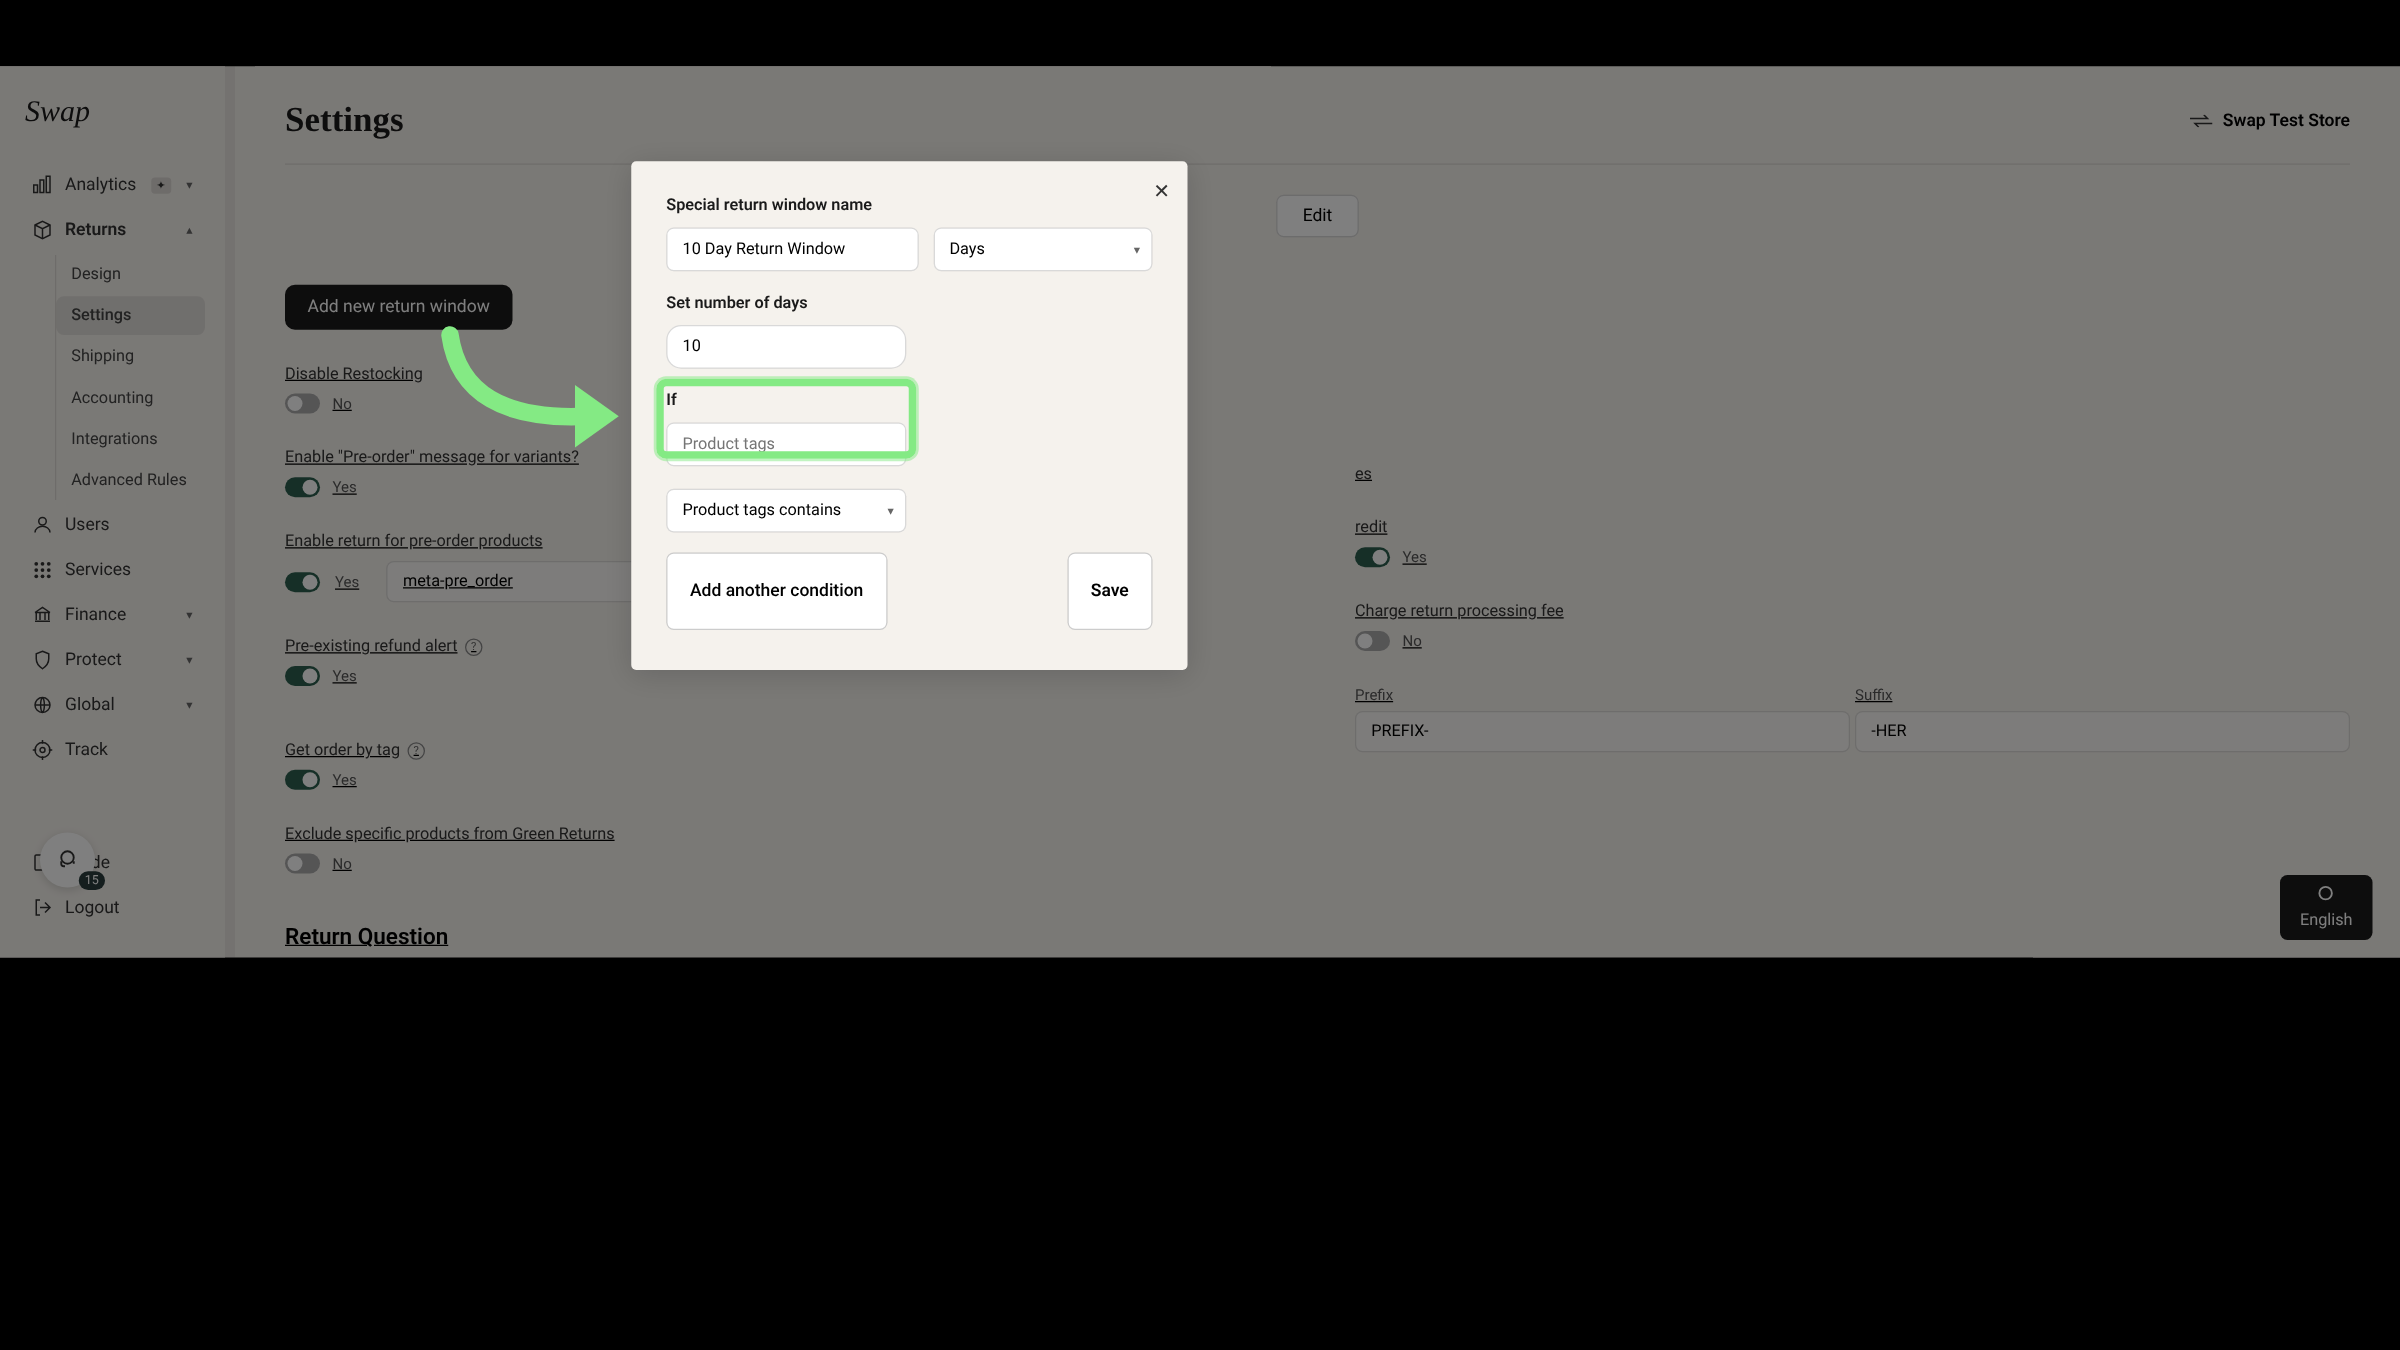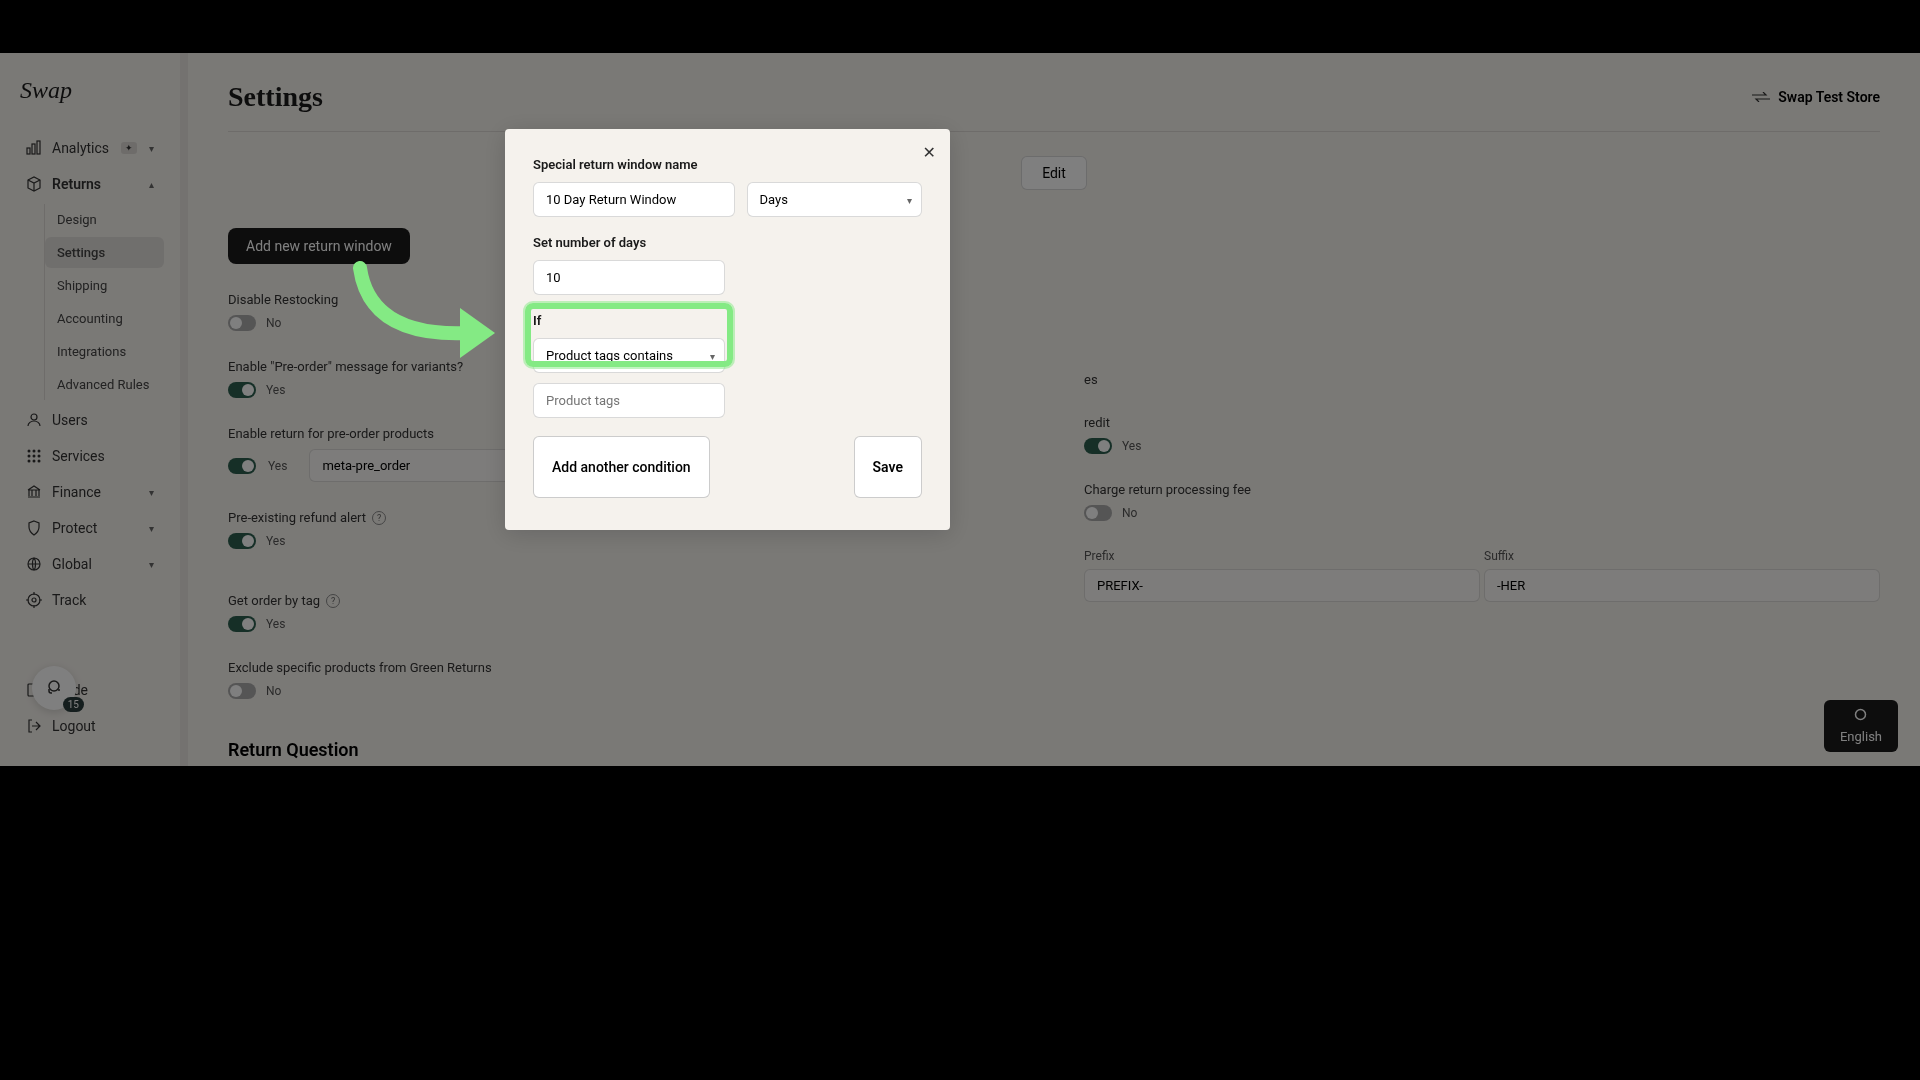--- a/index.html
+++ b/index.html
@@ -19,21 +19,21 @@
 .sidebar-bottom { margin-top: auto; display: flex; flex-direction: column; gap: 4px; }
 .chat-bubble { position: absolute; bottom: 56px; left: 32px; width: 44px; height: 44px; background: #fff; border-radius: 50%; display: flex; align-items: center; justify-content: center; box-shadow: 0 2px 8px rgba(0,0,0,0.15); z-index: 5; }
 .chat-badge { position: absolute; bottom: -2px; right: -8px; background: #2a3d3d; color: #fff; font-size: 10px; padding: 2px 5px; border-radius: 8px; }
 .main { flex: 1; padding: 28px 40px; overflow-y: auto; }
 .main-header { display: flex; justify-content: space-between; align-items: center; padding-bottom: 18px; border-bottom: 1px solid rgba(0,0,0,0.1); margin-bottom: 24px; }
 .main-title { font-family: Georgia, serif; font-size: 28px; color: #1a1a1a; }
 .store-switch { display: flex; align-items: center; gap: 8px; font-size: 14px; font-weight: 600; }
 .edit-row { display: flex; justify-content: center; margin-bottom: 38px; }
 .edit-btn { border: 1px solid rgba(0,0,0,0.15); background: #fff; padding: 8px 20px; border-radius: 6px; font-size: 14px; cursor: pointer; }
 .add-btn { background: #1a1a1a; color: #fff; border: none; padding: 10px 18px; border-radius: 8px; font-size: 14px; cursor: pointer; margin-bottom: 28px; }
-.settings-grid { display: grid; grid-template-columns: 1fr 1fr; gap: 28px 60px; }
+.settings-grid { display: grid; grid-template-columns: 1fr 1fr; gap: 28px 60px; text-decoration: underline; }
 .setting-row { display: flex; flex-direction: column; gap: 8px; }
 .setting-label { font-size: 13px; color: #333; display: flex; align-items: center; gap: 6px; }
 .help-icon { width: 14px; height: 14px; border: 1px solid #888; border-radius: 50%; font-size: 9px; display: inline-flex; align-items: center; justify-content: center; color: #666; }
 .toggle-row { display: flex; align-items: center; gap: 10px; }
 .toggle { width: 28px; height: 16px; border-radius: 10px; position: relative; cursor: pointer; }
 .toggle.on { background: #2d5f4f; }
 .toggle.off { background: #aaa; }
 .toggle::after { content: ''; position: absolute; width: 12px; height: 12px; background: #fff; border-radius: 50%; top: 2px; }
 .toggle.on::after { right: 2px; }
 .toggle.off::after { left: 2px; }
@@ -324,33 +324,33 @@
       <input class="modal-input" value="10 Day Return Window" style="">
       <div class="select-wrap">
         <select class="modal-select">
           <option>Days</option>
         </select>
       </div>
     </div>
 
     <div class="modal-label">Set number of days</div>
     <div class="modal-row">
-      <input class="modal-input" style="max-width: 192px;" value="10">
+      <input class="modal-input" style="max-width: 192px; border-radius: 12px;" value="10">
     </div>
 
     <div class="modal-label">If</div>
+    <div class="modal-row">
+      <input class="modal-input" style="max-width: 192px;" placeholder="Product tags">
+    </div>
     <div class="modal-row" style="margin-bottom:10px">
       <div class="select-wrap" style="max-width:192px">
         <select class="modal-select">
           <option>Product tags contains</option>
         </select>
       </div>
-    </div>
-    <div class="modal-row">
-      <input class="modal-input" style="max-width: 192px;" placeholder="Product tags">
     </div>
 
     <div class="modal-footer">
       <button class="modal-btn">Add another condition</button>
       <button class="modal-btn save">Save</button>
     </div>
   </div>
 
   <div class="highlight-box" style="top:250px; left:525px; width:208px; height:64px;"></div>
 

